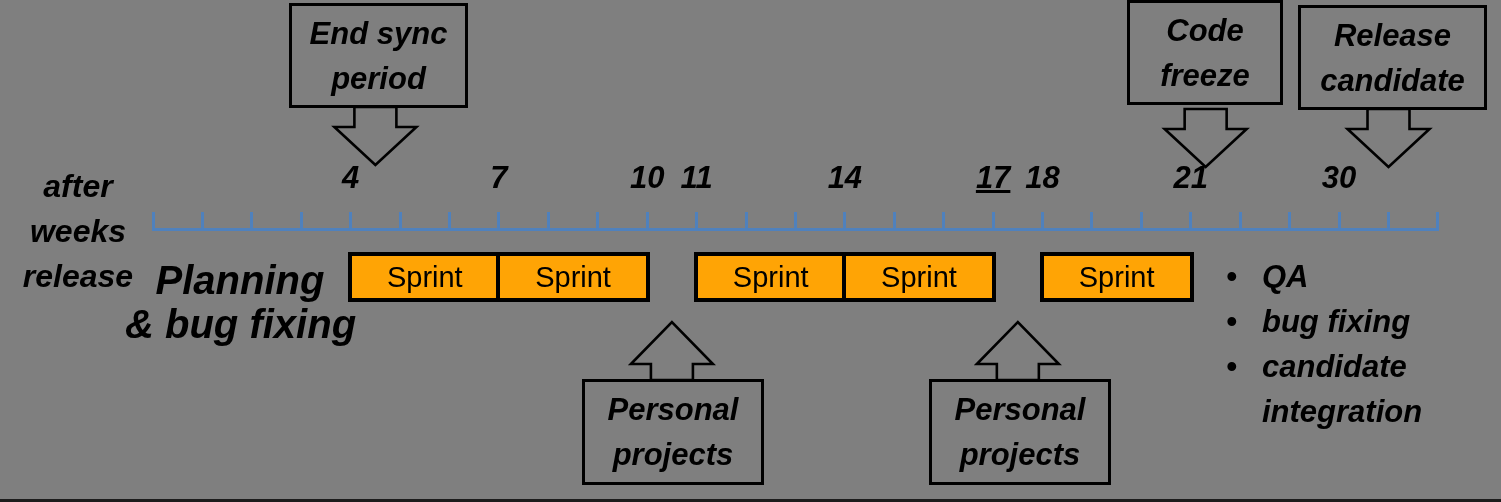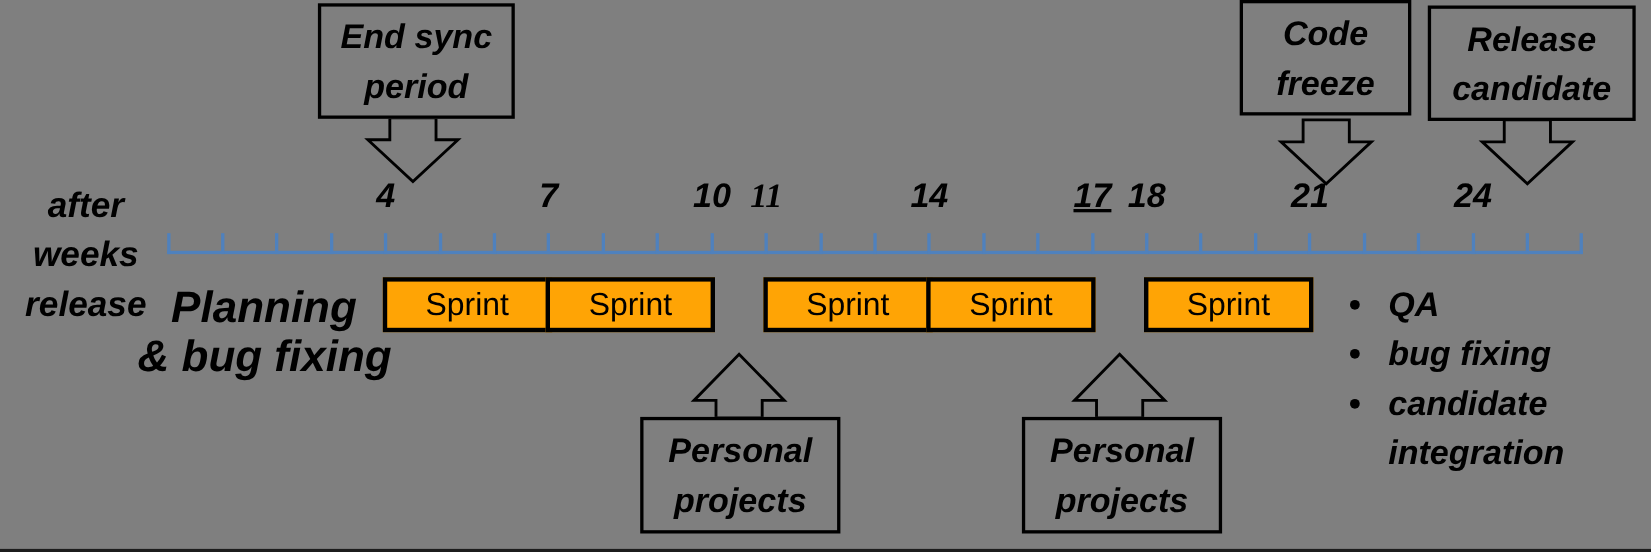--- a/index.html
+++ b/index.html
@@ -109,26 +109,26 @@
 
   <div class="axis-label">
     <div>after</div>
     <div>weeks</div>
     <div>release</div>
   </div>
 
   <span class="week-label" style="left: 350.68px;">4</span>
   <span class="week-label" style="left: 498.94px;">7</span>
   <span class="week-label" style="left: 647.2px;">10</span>
-  <span class="week-label" style="left: 696.62px; font-family: Liberation Serif, serif;">11</span>
+  <span class="week-label" style="left: 696.62px;">11</span>
   <span class="week-label" style="left: 844.88px;">14</span>
   <span class="week-label" style="left: 993.14px; text-decoration: underline;">17</span>
   <span class="week-label" style="left: 1042.56px;">18</span>
   <span class="week-label" style="left: 1190.82px;">21</span>
-  <span class="week-label" style="left: 1339.08px;">24</span>
+  <span class="week-label" style="left: 1339.08px;">30</span>
 
   <div class="callout co-0">
     <div>End sync</div>
     <div>period</div>
   </div>
   <div class="callout co-1">
     <div>Code</div>
     <div>freeze</div>
   </div>
   <div class="callout co-2">

